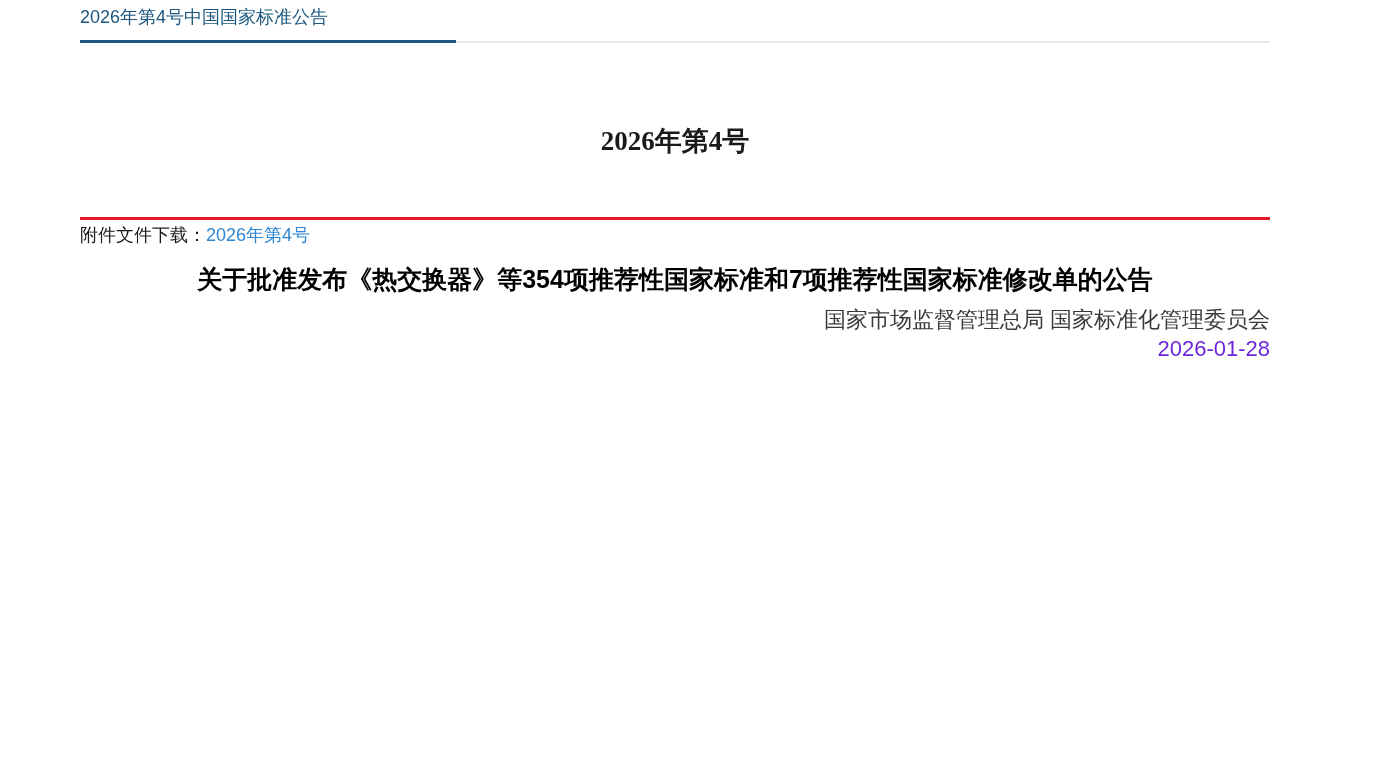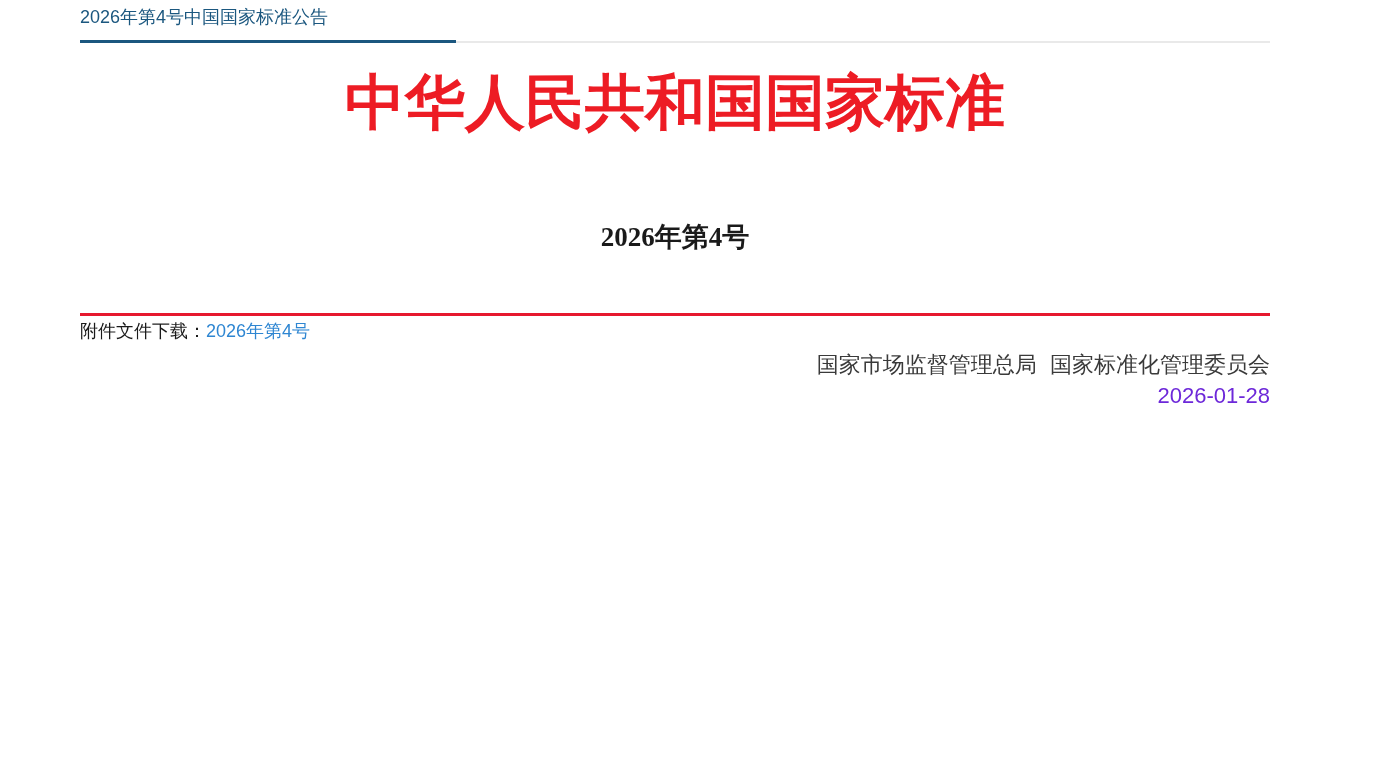--- a/index.html
+++ b/index.html
@@ -90,21 +90,21 @@
     font-family: "Liberation Serif", "DejaVu Serif", serif;
     color: #3f3f3f;
     font-size: 22px;
     line-height: 48px;
     text-align: justify;
     text-indent: 2em;
   }
   .signature {
     margin-top: 10px;
     text-align: right;
-    font-family: Liberation Mono, monospace;
+    font-family: Liberation Sans, sans-serif;
     color: #3a3a3a;
     font-size: 22px;
     line-height: 28px;
   }
   .issue-date {
     text-align: right;
     color: #6d28d9;
     font-size: 22px;
     line-height: 30px;
   }
@@ -113,28 +113,28 @@
 <body>
 
 <div class="page">
 
   <div class="tabbar">
     <div class="tab">
       <span>2026年第4号中国国家标准公告</span>
     </div>
   </div>
 
-  <h1 class="main-title">中华人民共和国国家标准</h1>
 
 
   <div class="issue-number">2026年第4号</div>
 
   <div class="attachment-row">
     <span>附件文件下载：</span><a class="attachment-link">2026年第4号</a>
   </div>
 
+  <h2 class="notice-heading">关于批准发布《热交换器》等354项推荐性国家标准和7项推荐性国家标准修改单的公告</h2>
 
 
   <div class="signature">国家市场监督管理总局 国家标准化管理委员会</div>
 
   <div class="issue-date">2026-01-28</div>
 
 </div>
 
 </body></html>

